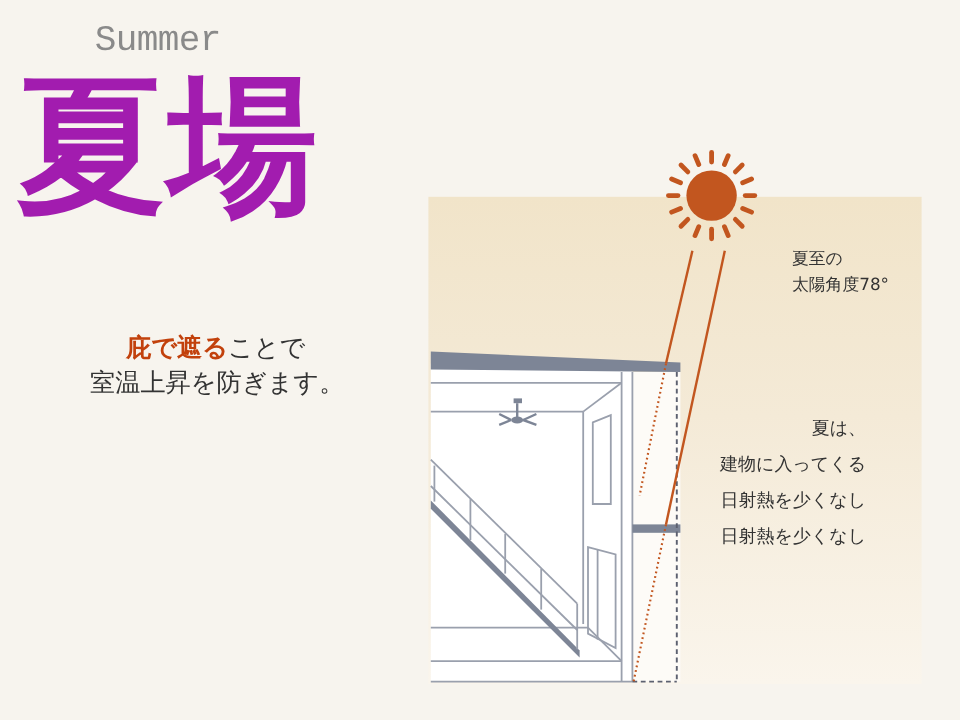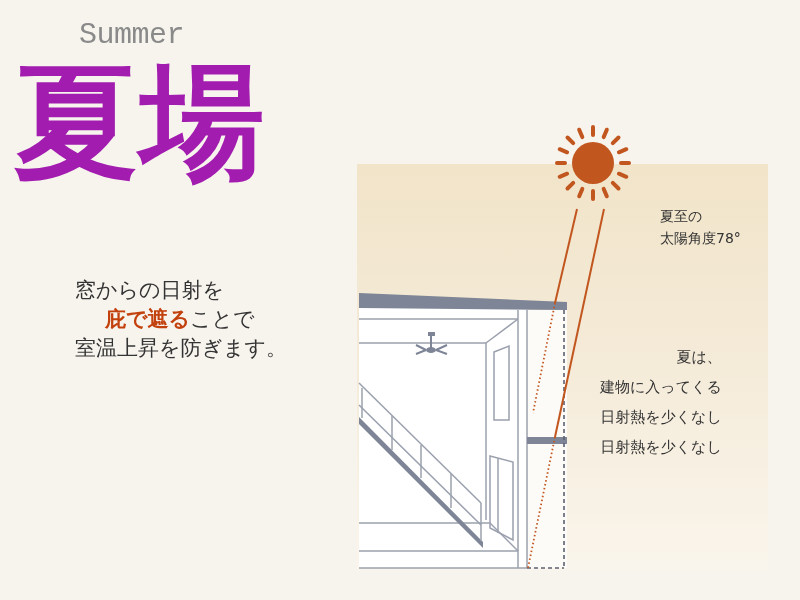--- a/index.html
+++ b/index.html
@@ -82,21 +82,20 @@
     }
     .line { display: block; white-space: nowrap; }
   </style>
 </head>
 <body>
 
 <div class="eyebrow">Summer</div>
 <div class="title">夏場</div>
 
 <div class="lead">
-  <span class="line">窓からの日射を</span>
   <span class="line"><span class="hl">庇で遮る</span><span>ことで</span></span>
   <span class="line">室温上昇を防ぎます。</span>
 </div>
 
 <div class="panel"></div>
 
 <svg class="diagram" width="800" height="600" viewBox="0 0 800 600">
 
   <g>
     <rect x="359" y="303" width="168" height="265" fill="#ffffff"></rect>

